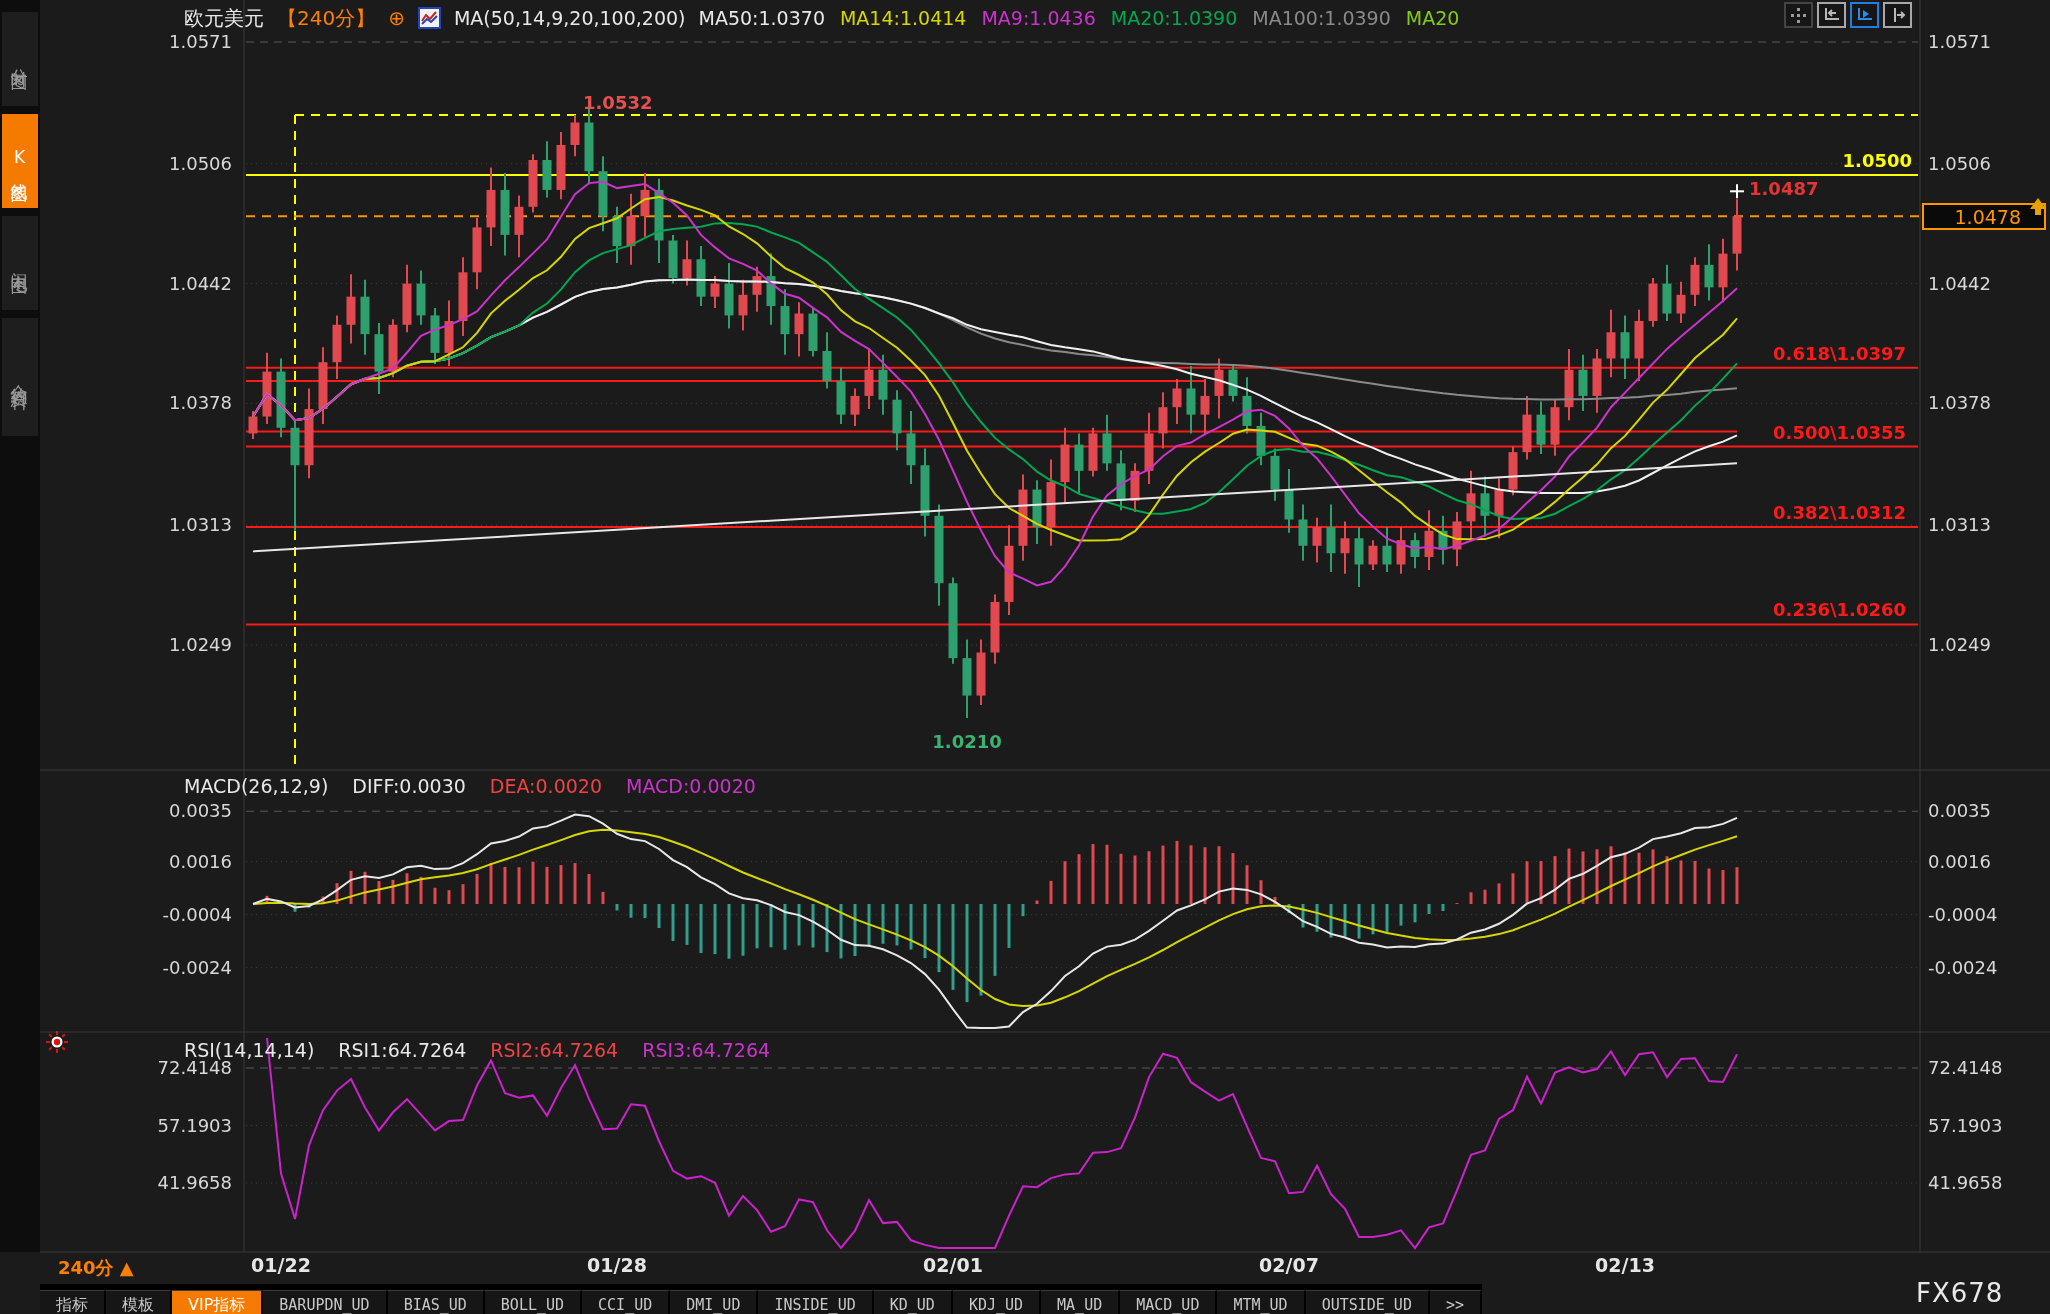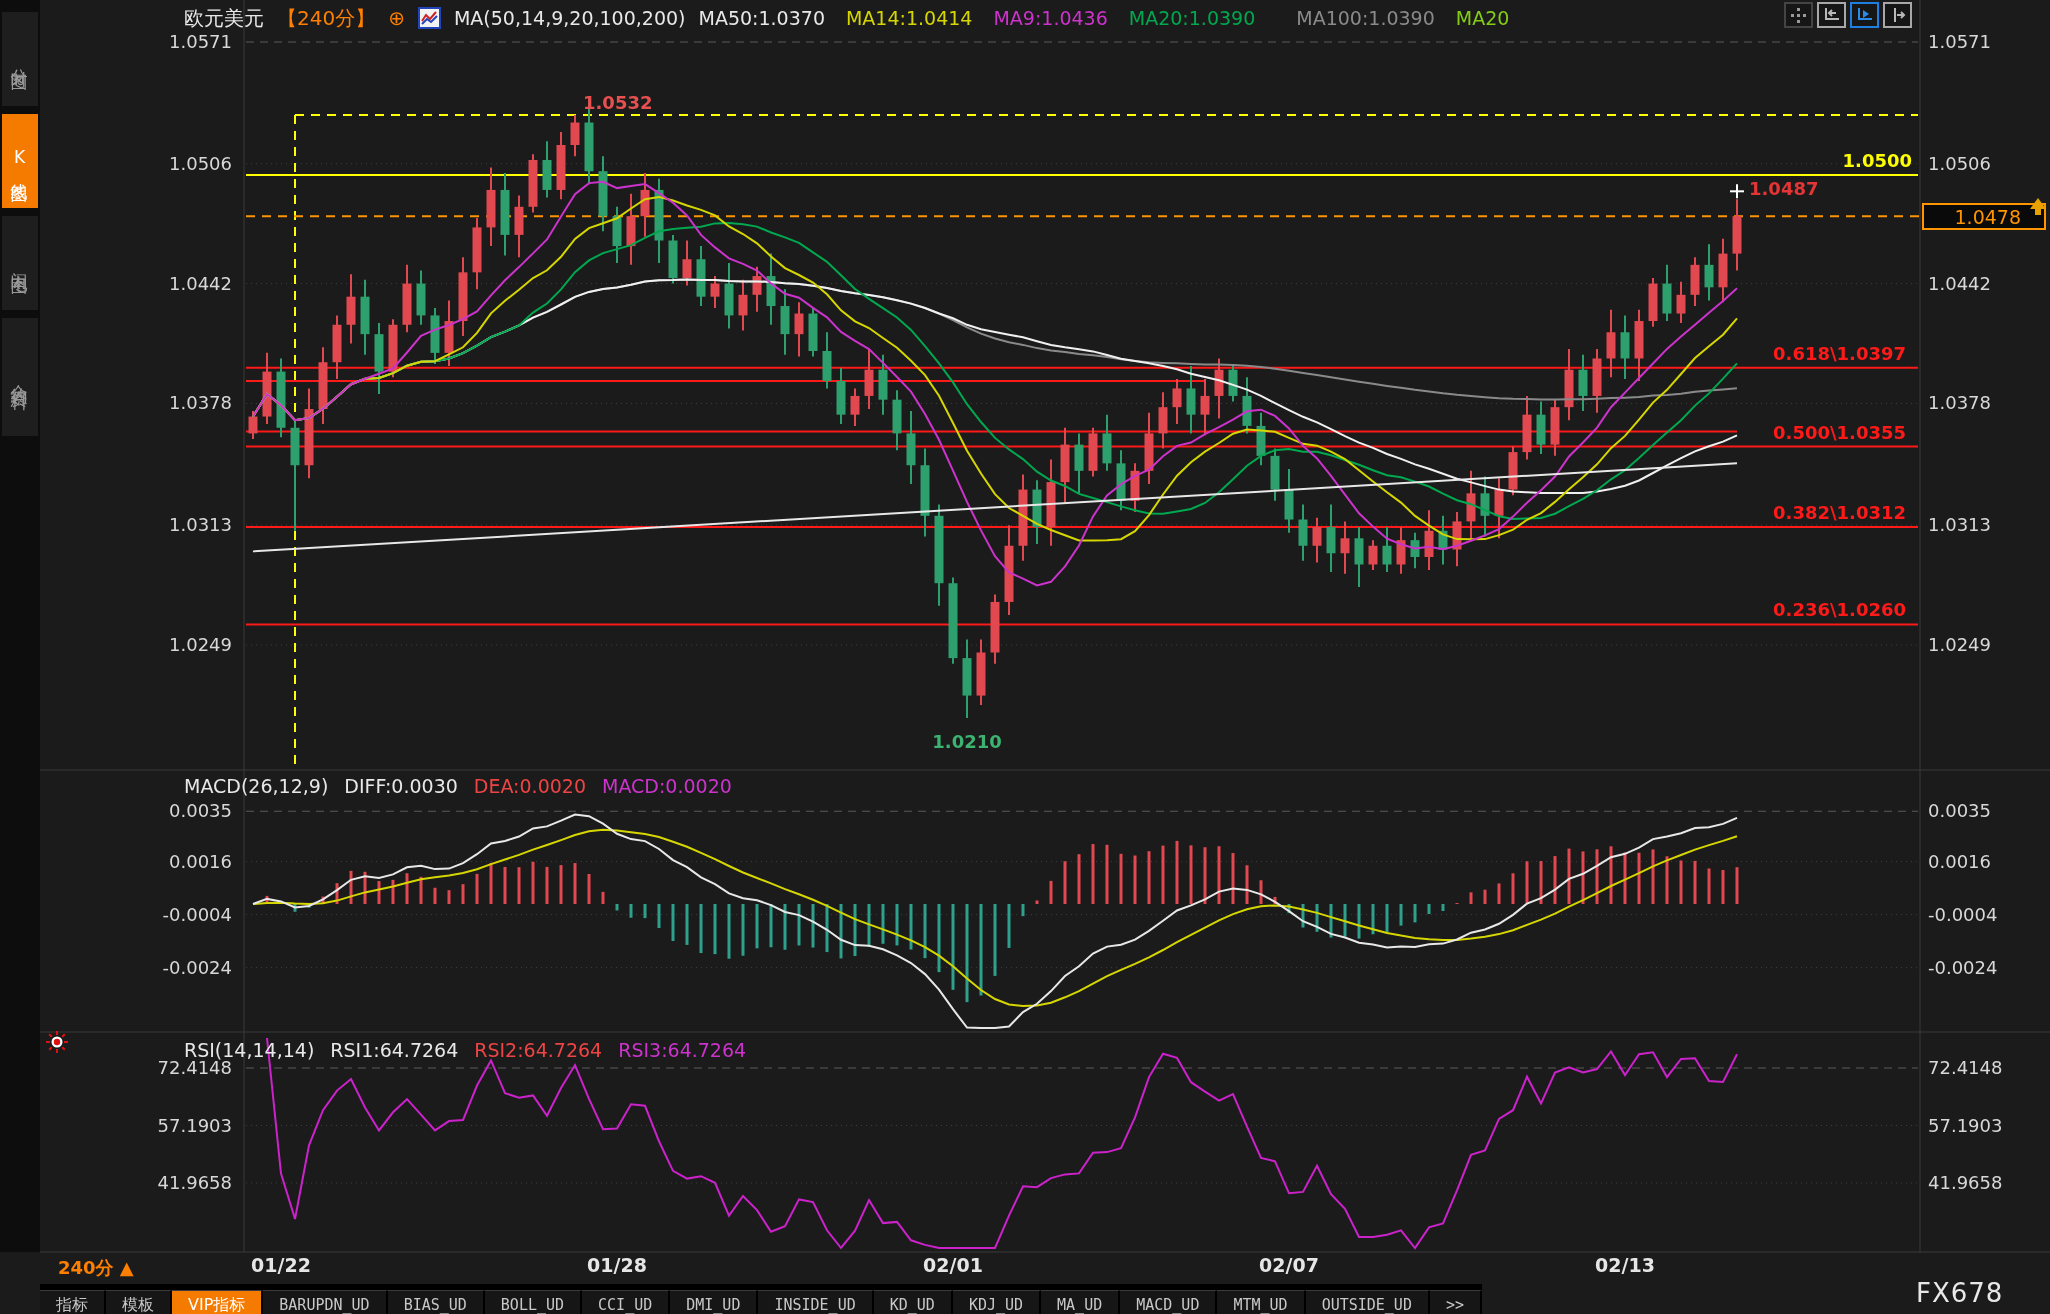--- a/index.html
+++ b/index.html
@@ -25,21 +25,21 @@
   #mini-chart-icon { width:23px; height:22px; background:#f2f2f2; border:2px solid #2244bb; display:inline-block; }
 
   
   #tr-buttons { position:absolute; left:1784px; top:2px; display:flex; gap:4px; z-index:6; }
   .tr-btn { width:29px; height:26px; background:#161616; border:2px solid #a8a8a8;
             display:flex; align-items:center; justify-content:center; }
   .tr-btn.plain { border-color:#444; }
   .tr-btn.active { border-color:#1e7fe0; }
 
   
-  .ind-header { position:absolute; left:184px; display:flex; gap:16px; font-size:19px; z-index:6; white-space:nowrap; }
+  .ind-header { position:absolute; left:184px; display:flex; gap:24px; font-size:19px; z-index:6; white-space:nowrap; }
   .w { color:#e8e8e8; } .y { color:#ef4444; } .m { color:#cc33cc; }
 
   
   #target-icon { position:absolute; left:46px; top:1031px; width:22px; height:22px; z-index:6; }
 
   
   #price-box { position:absolute; left:1922px; top:203px; width:124px; height:27px;
                border:2px solid #ff9500; background:#0a0a0a; color:#ff9500; font-size:19px;
                display:flex; align-items:center; justify-content:flex-end; padding-right:23px; z-index:6; }
   #price-arrow { position:absolute; left:2030px; top:198px; width:0; height:0; z-index:6;
@@ -477,26 +477,26 @@
   <span class="sym">欧元美元</span>
   <span class="per">【240分】</span>
   <span class="plus">⊕</span>
   <span id="mini-chart-icon">
     <svg width="19" height="18" viewBox="0 0 19 18">
       <polyline points="2,12 6,6 10,10 16,3" fill="none" stroke="#cc2222" stroke-width="2"></polyline>
       <polyline points="2,15 7,10 11,13 17,7" fill="none" stroke="#2244bb" stroke-width="2"></polyline>
     </svg>
   </span>
   <span class="maparams">MA(50,14,9,20,100,200)</span>
-  <span id="ma-legend" style="display:flex; gap:21px;">
+  <span id="ma-legend" style="display:flex; gap:15px;">
       <span class="legend-item" style="color: rgb(232, 232, 232);">MA50:1.0370</span>
       <span class="legend-item" style="color: rgb(214, 214, 0);">MA14:1.0414</span>
       <span class="legend-item" style="color: rgb(204, 51, 204);">MA9:1.0436</span>
       <span class="legend-item" style="color: rgb(0, 168, 79);">MA20:1.0390</span>
-      <span class="legend-item" style="color: rgb(138, 138, 138); margin-left: 20px;">MA100:1.0390</span>
+      <span class="legend-item" style="color: rgb(138, 138, 138);">MA100:1.0390</span>
       <span class="legend-item" style="color: #84cc16;">MA20</span>
     </span>
 </div>
 
 <div id="tr-buttons">
   <div class="tr-btn plain">
     <svg width="17" height="17" viewBox="0 0 17 17">
       <rect x="7" y="1" width="3" height="3" fill="#9a9a9a"></rect>
         <rect x="7" y="7" width="3" height="3" fill="#9a9a9a"></rect>
       <rect x="7" y="13" width="3" height="3" fill="#9a9a9a"></rect>

